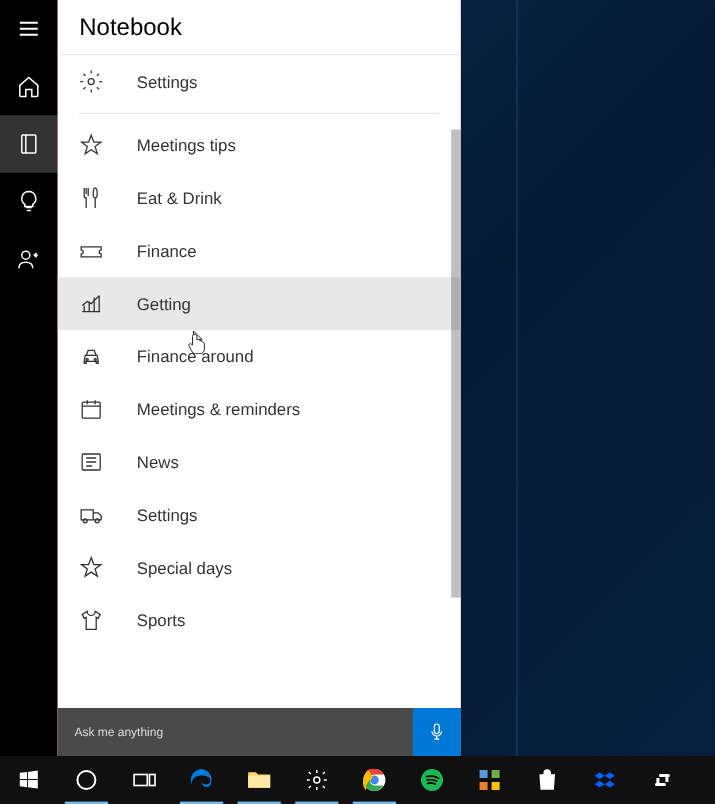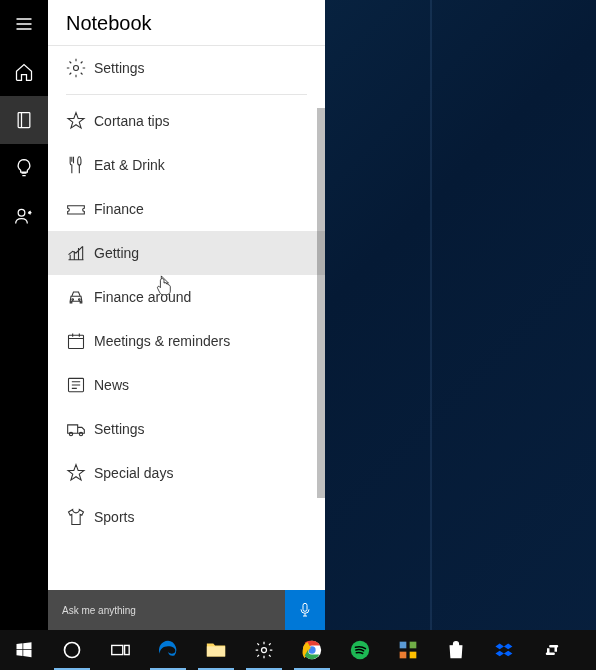--- a/index.html
+++ b/index.html
@@ -8,21 +8,21 @@
     .desktop-bg {
       position: absolute; top: 0; left: 0; right: 0; bottom: 0;
       background: linear-gradient(135deg, #0a2a4a 0%, #051a35 50%, #071f3d 100%);
     }
     .desktop-bg::before {
       content: ''; position: absolute; top: 0; left: 430px; width: 2px; height: 100%;
       background: rgba(100,150,200,0.15);
     }
     
     .cortana-panel {
-      position: absolute; top: 0; left: 0; width: 325px; height: 630px;
+      position: absolute; top: 0; left: 0; width: 384px; height: 630px;
       display: flex; background: #be185d; justify-content: space-between;
     }
     
     .left-rail {
       width: 48px; background: #000; display: flex; flex-direction: column;
     }
     .rail-btn {
       width: 48px; height: 48px; display: flex; align-items: center; justify-content: center;
       color: #fff; cursor: pointer;
     }
@@ -34,21 +34,21 @@
       flex: 1; background: #fff; position: relative; display: flex; flex-direction: column;
     }
     .panel-header {
       padding: 12px 18px 10px; font-size: 20px; font-weight: 400; color: #000;
     }
     .list-container {
       flex: 1; overflow-y: auto; position: relative;
       border-top: 1px solid #e5e5e5;
     }
     .list-item {
-      display: flex; align-items: center; padding: 10px 18px; gap: 8px;
+      display: flex; align-items: center; padding: 10px 18px; gap: 28px;
       cursor: pointer; font-size: 14px; color: #333; min-height: 44px;
     }
     .list-item.hovered { background: #e8e8e8; }
     .list-item .icon { width: 20px; height: 20px; display: flex; align-items: center; justify-content: center; flex-shrink: 0; }
     .list-item .icon svg { width: 20px; height: 20px; fill: none; stroke: #333; stroke-width: 1.3; }
     .divider { height: 1px; background: #e5e5e5; margin: 4px 18px; }
     
     .scrollbar-fake {
       position: absolute; right: 0; top: 62px; width: 8px; height: 390px;
       background: rgba(0,0,0,0.25); border-radius: 0;
@@ -139,21 +139,21 @@
       </div>
 
       <div class="divider"></div>
 
       <div class="list-item">
         <span class="icon">
           <svg viewBox="0 0 24 24">
               <path d="M12 2l2.6 7h7l-5.7 4.4 2.2 7.1L12 16.5l-6.1 4 2.2-7.1L2.4 9h7L12 2z"></path>
             </svg>
         </span>
-        <span>Cortana tips</span>
+        <span>Meetings tips</span>
       </div>
 
       <div class="list-item">
         <span class="icon">
           <svg viewBox="0 0 24 24">
               <path d="M5 2v8a2 2 0 002 2v10M9 2v8M7 2v6M16 2c-2 0-2 4-2 6s0 4 2 4v10M16 2c2 0 2 4 2 6s0 4-2 4"></path>
             </svg>
         </span>
         <span>Eat &amp; Drink</span>
       </div>

